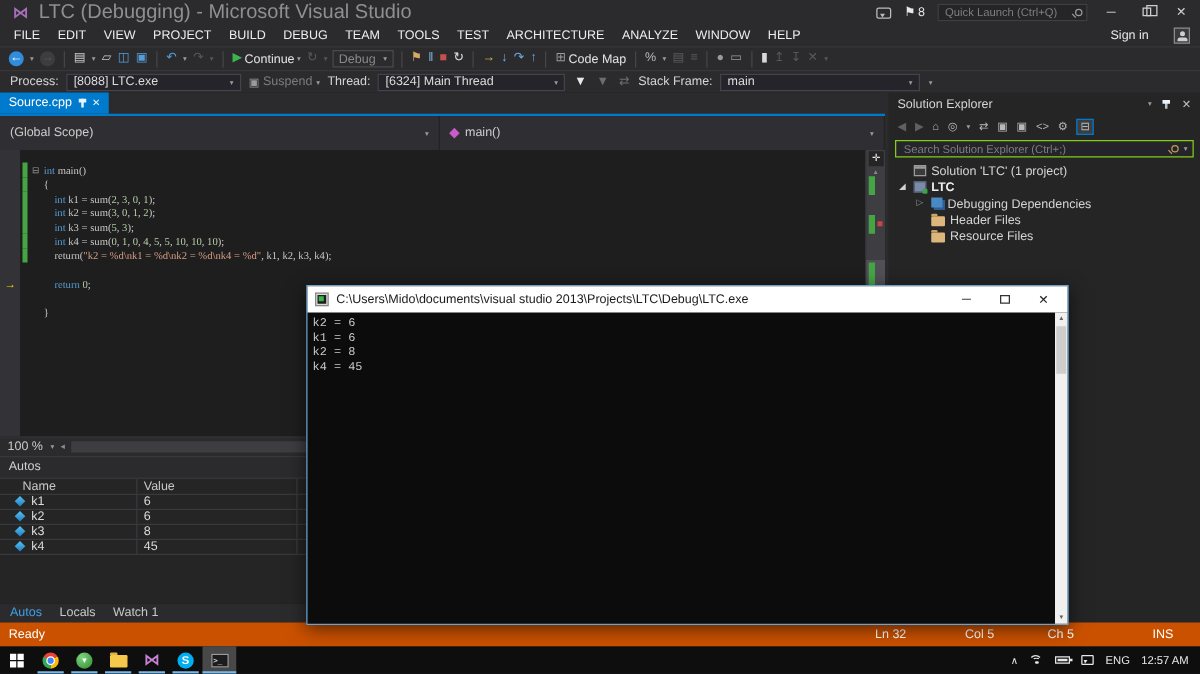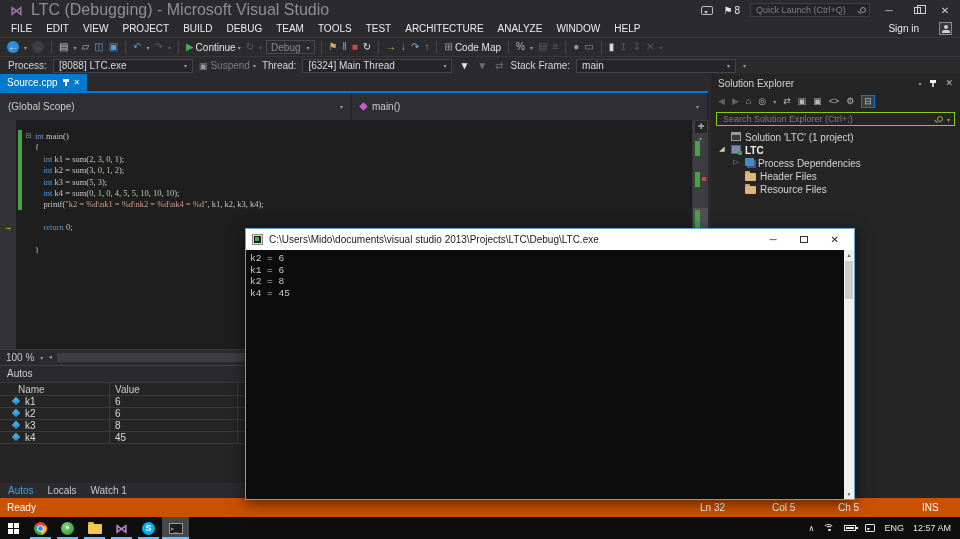--- a/index.html
+++ b/index.html
@@ -441,21 +441,21 @@
             <div class="cl">
               <span class="bpm"></span>
               <span class="chg on"></span>
               <span class="fold"></span>
               <span class="code"><span class="tk-p">    </span><span class="tk-k">int</span><span class="tk-p"> k4 = sum(</span><span class="tk-n">0</span><span class="tk-p">, </span><span class="tk-n">1</span><span class="tk-p">, </span><span class="tk-n">0</span><span class="tk-p">, </span><span class="tk-n">4</span><span class="tk-p">, </span><span class="tk-n">5</span><span class="tk-p">, </span><span class="tk-n">5</span><span class="tk-p">, </span><span class="tk-n">10</span><span class="tk-p">, </span><span class="tk-n">10</span><span class="tk-p">, </span><span class="tk-n">10</span><span class="tk-p">);</span></span>
             </div>
             <div class="cl">
               <span class="bpm"></span>
               <span class="chg on"></span>
               <span class="fold"></span>
-              <span class="code"><span class="tk-p">    printf(</span><span class="tk-s">"k2 = %d\nk1 = %d\nk2 = %d\nk4 = %d"</span><span class="tk-p">, k1, k2, k3, k4);</span></span>
+              <span class="code"><span class="tk-p">    return(</span><span class="tk-s">"k2 = %d\nk1 = %d\nk2 = %d\nk4 = %d"</span><span class="tk-p">, k1, k2, k3, k4);</span></span>
             </div>
             <div class="cl">
               <span class="bpm"></span>
               <span class="chg"></span>
               <span class="fold"></span>
               <span class="code"></span>
             </div>
             <div class="cl">
               <span class="bpm">→</span>
               <span class="chg"></span>
@@ -575,21 +575,21 @@
             <span>Solution 'LTC' (1 project)</span>
           </div>
           <div class="trow" style="padding-left: 6px;">
             <span class="arrow">◢</span>
             <span class="ticon i-cpp-project"></span>
             <span class="bold">LTC</span>
           </div>
           <div class="trow" style="padding-left: 20px;">
             <span class="arrow closed">▷</span>
             <span class="ticon i-external-deps"></span>
-            <span>Process Dependencies</span>
+            <span>Debugging Dependencies</span>
           </div>
           <div class="trow" style="padding-left: 20px;">
             <span class="arrow"></span>
             <span class="ticon i-folder"></span>
             <span>Header Files</span>
           </div>
           <div class="trow" style="padding-left: 20px;">
             <span class="arrow"></span>
             <span class="ticon i-folder"></span>
             <span>Resource Files</span>

